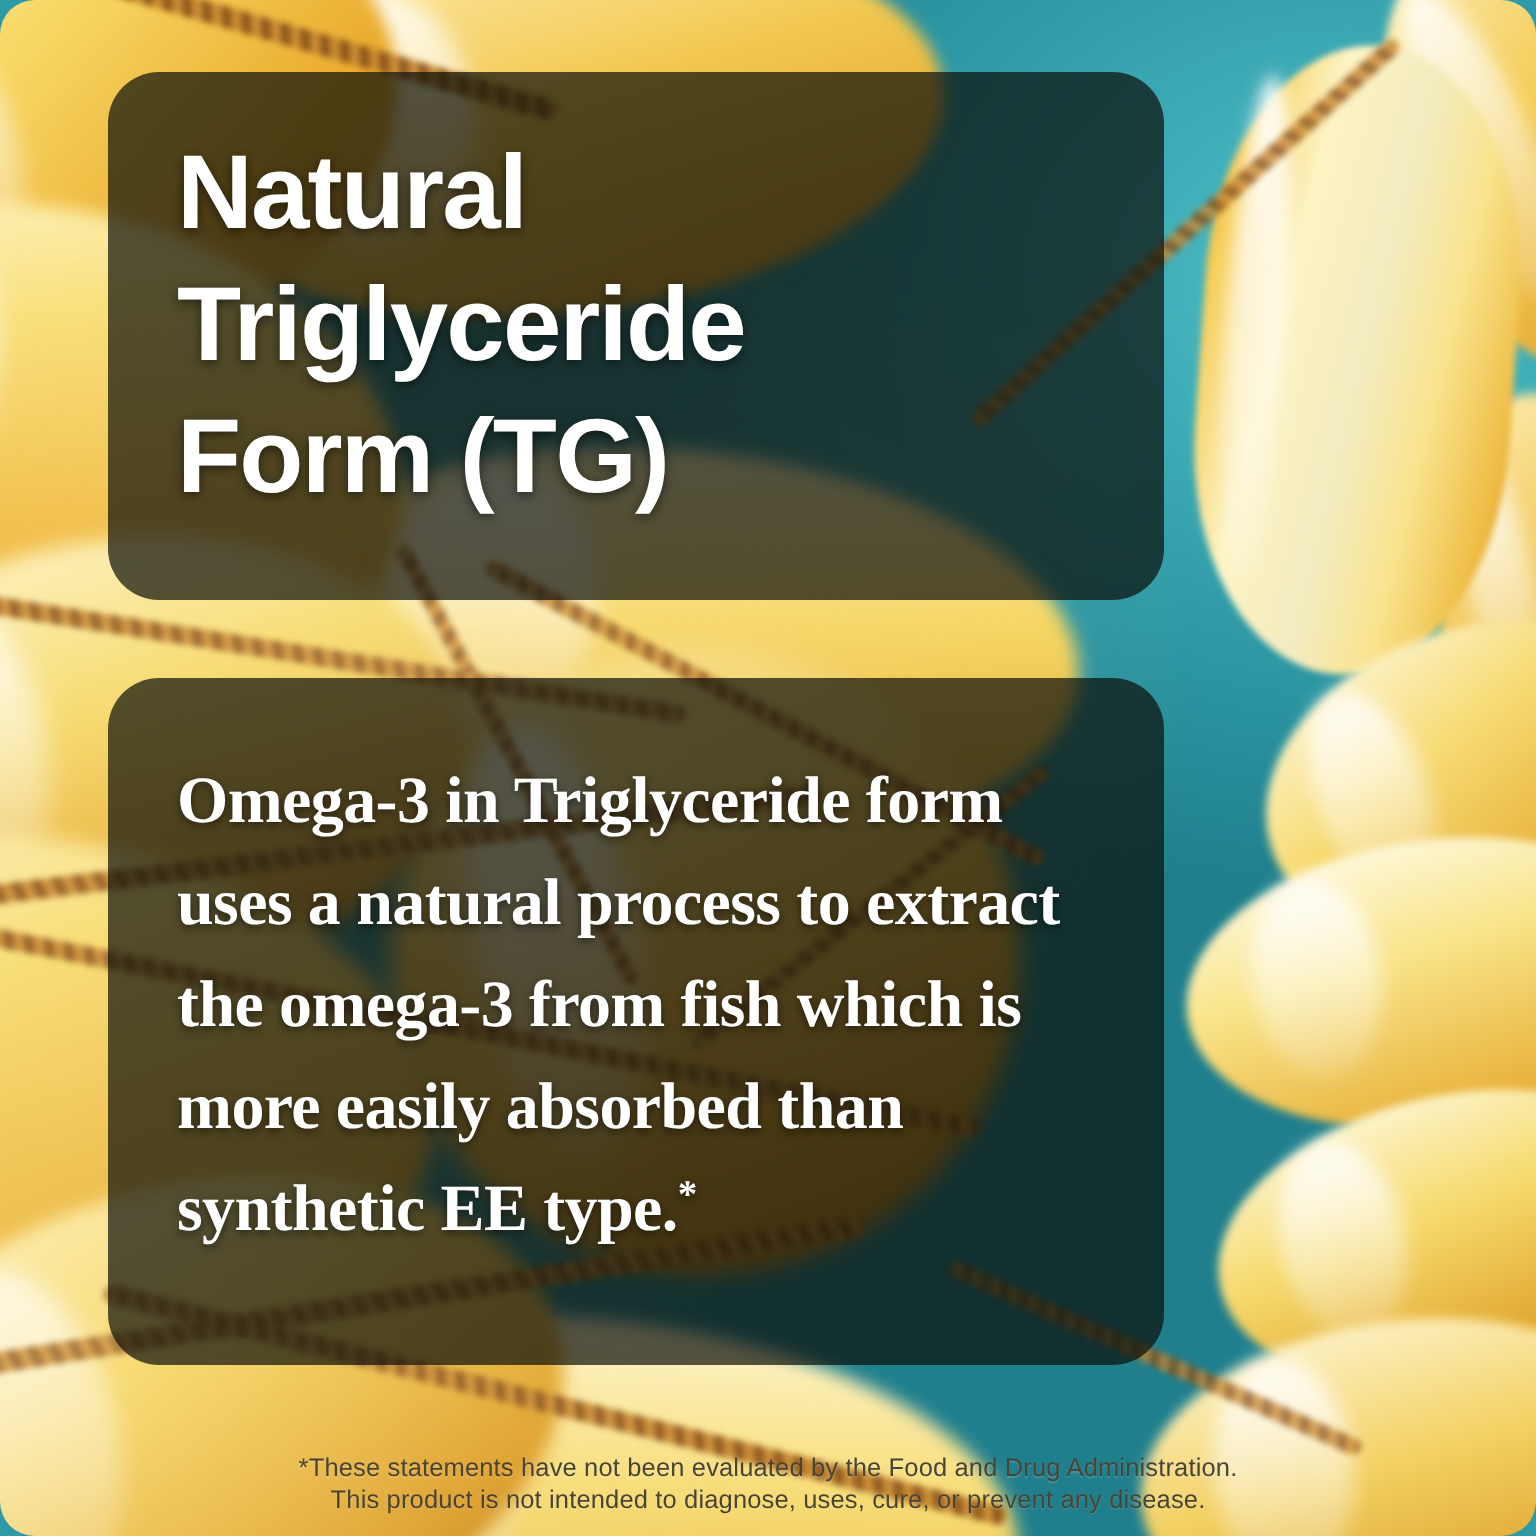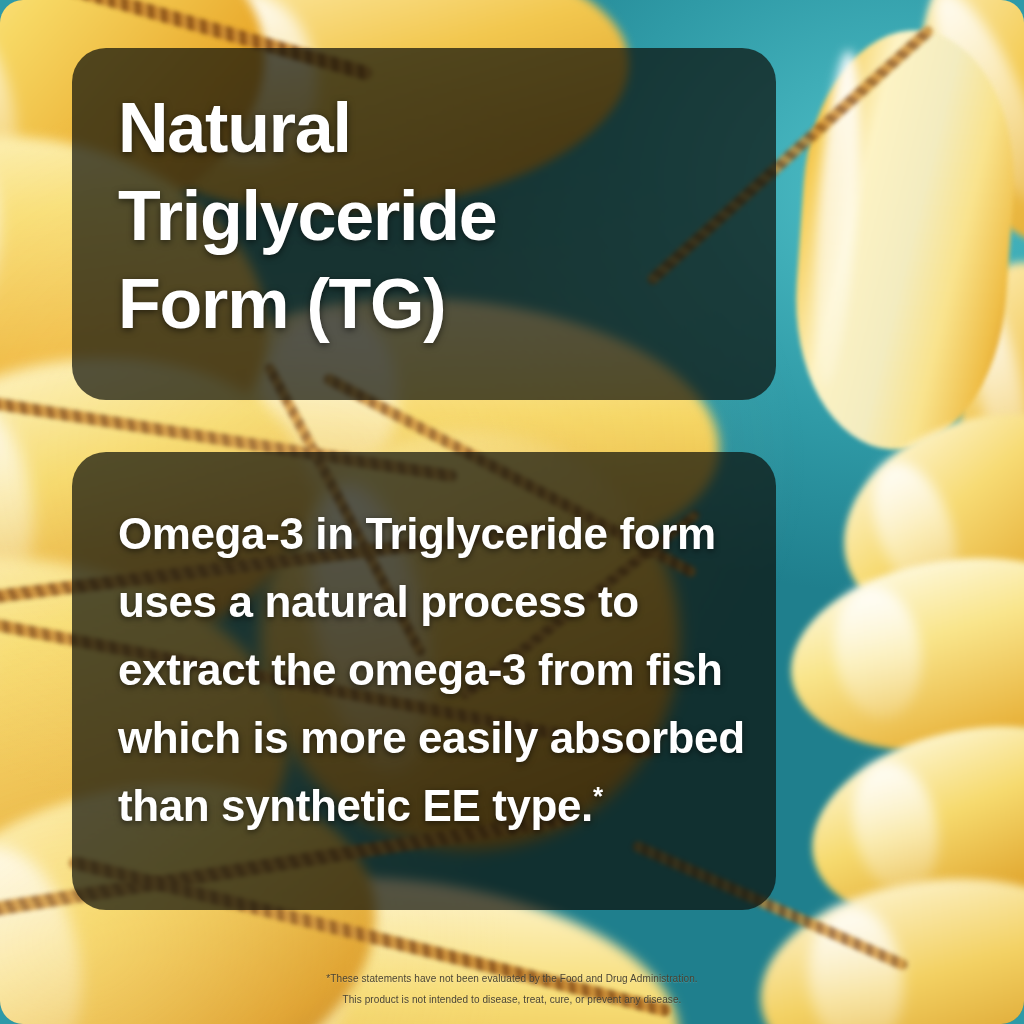--- a/index.html
+++ b/index.html
@@ -222,41 +222,41 @@
     letter-spacing:-1.2px;
     text-shadow:0 2px 7px rgba(0,0,0,.55);
     white-space:pre-line;
   }
 
   .bodycopy{
     position:absolute;
     left:118px; top:500px;
     width:630px;
     color:#ffffff;
-    font-family:Liberation Sans, sans-serif;
+    font-family:Liberation Serif, serif;
     font-weight:bold;
     font-size:44px;
     line-height:68px;
     letter-spacing:-.4px;
     text-shadow:0 2px 6px rgba(0,0,0,.55);
   }
   .bodycopy .star{
     font-size:26px;
     vertical-align:super;
     line-height:0;
   }
 
   
   .disclaimer{
     position:absolute;
     left:0; right:0; top:968px;
     text-align:center;
     color:#4a4434;
     font-family:"Liberation Sans", sans-serif;
-    font-size:10px;
+    font-size:17px;
     line-height:21px;
     letter-spacing:.1px;
     text-shadow:0 1px 1px rgba(255,255,255,.18);
   }
   .disclaimer div{ white-space:nowrap; }
 </style>
 </head>
 <body>
 
 <div id="stage">
@@ -301,16 +301,16 @@
   <div class="panel" id="panel-title"></div>
   <h1 class="headline">Natural
 Triglyceride
 Form (TG)</h1>
 
   <div class="panel" id="panel-body"></div>
   <p class="bodycopy"><span>Omega-3 in Triglyceride form uses a natural process to extract the omega-3 from fish which is more easily absorbed than synthetic EE type.</span><span class="star">*</span></p>
 
   <div class="disclaimer">
     <div>*These statements have not been evaluated by the Food and Drug Administration.</div>
-    <div>This product is not intended to disease, treat, cure, or prevent any disease.</div>
+    <div>This product is not intended to diagnose, uses, cure, or prevent any disease.</div>
   </div>
 
 </div>
 
 </body></html>

